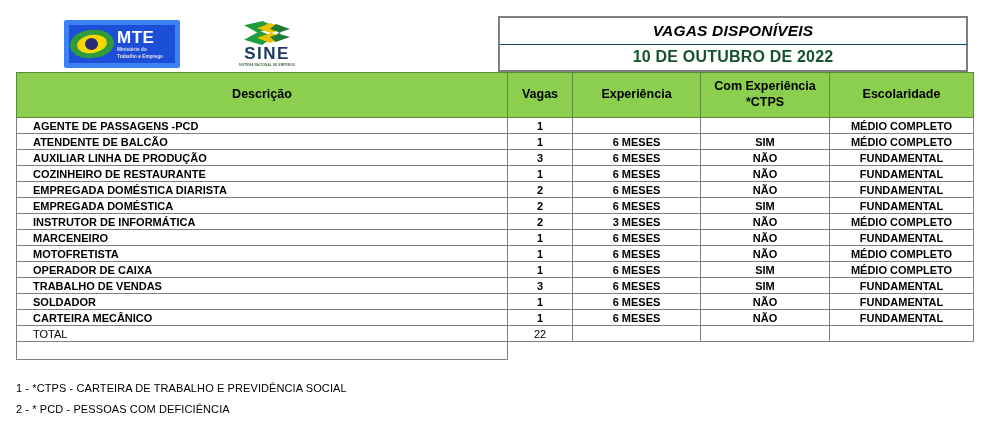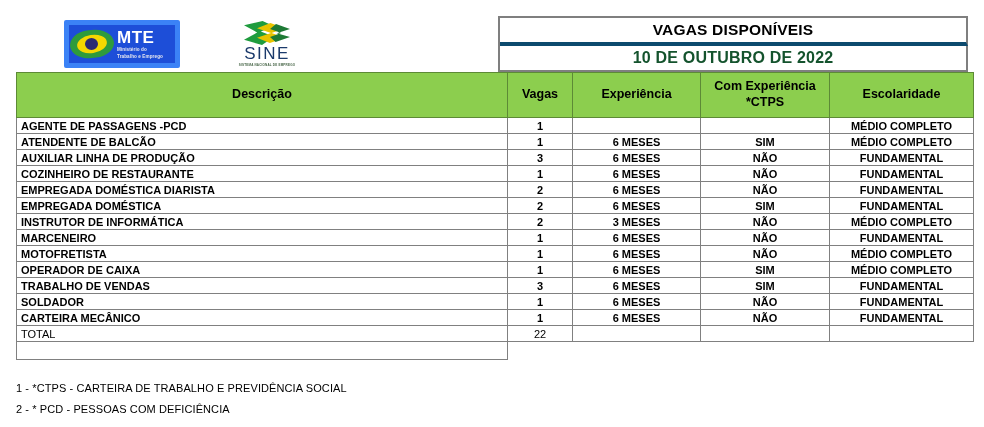--- a/index.html
+++ b/index.html
@@ -141,21 +141,21 @@
   .sine-mark .sm-dark {
     position: absolute;
     left: 26px; top: 3px;
     width: 20px; height: 18px;
     background: #1e7a35;
     clip-path: polygon(30% 0%, 100% 28%, 34% 52%, 100% 72%, 28% 100%, 0% 72%, 56% 50%, 0% 28%);
   }
   .sine-word {
     color: #1b3a6b;
     font-size: 17px;
-    font-weight: normal;
+    font-weight: bold;
     letter-spacing: 1.5px;
     line-height: 1;
     margin-top: 1px;
   }
   .sine-tag {
     color: #3f5f3f;
     font-size: 3px;
     font-weight: bold;
     letter-spacing: 0.2px;
     margin-top: 1px;
@@ -165,29 +165,30 @@
   .title-cell {
     flex: 1;
     display: flex;
     flex-direction: column;
     box-sizing: border-box;
   }
   .title-main {
     flex: 1;
     border: 2px solid #7f7f7f;
     border-left: none;
-    border-bottom: 4px solid #0c4a6e;
+    border-bottom: 1px solid #0c4a6e;
     display: flex;
     align-items: center;
     justify-content: center;
     font-size: 15.5px;
     font-weight: bold;
     color: #000000;
     letter-spacing: 0.2px;
     box-sizing: border-box;
+    font-style: italic;
   }
   .title-sub {
     flex: 1;
     border: 2px solid #7f7f7f;
     border-left: none;
     border-top: none;
     display: flex;
     align-items: center;
     justify-content: center;
     font-size: 16px;
@@ -226,21 +227,21 @@
     line-height: 1.25;
   }
   .vagas-table thead th.th-desc  { width: 490px; }
   .vagas-table thead th.th-vagas { width: 64px; }
   .vagas-table thead th.th-exp   { width: 127px; }
   .vagas-table thead th.th-ctps  { width: 128px; }
   .vagas-table thead th.th-esc   { width: 143px; }
 
   td.c-desc {
     text-align: left;
-    padding-left: 4px;
+    padding-left: 16px;
   }
   td.c-center { text-align: center; }
 
   tr.total-row td { font-weight: normal; }
 
   
   tr.blank-row td.c-desc {
     border: 1px solid #808080;
     height: 17px;
   }

